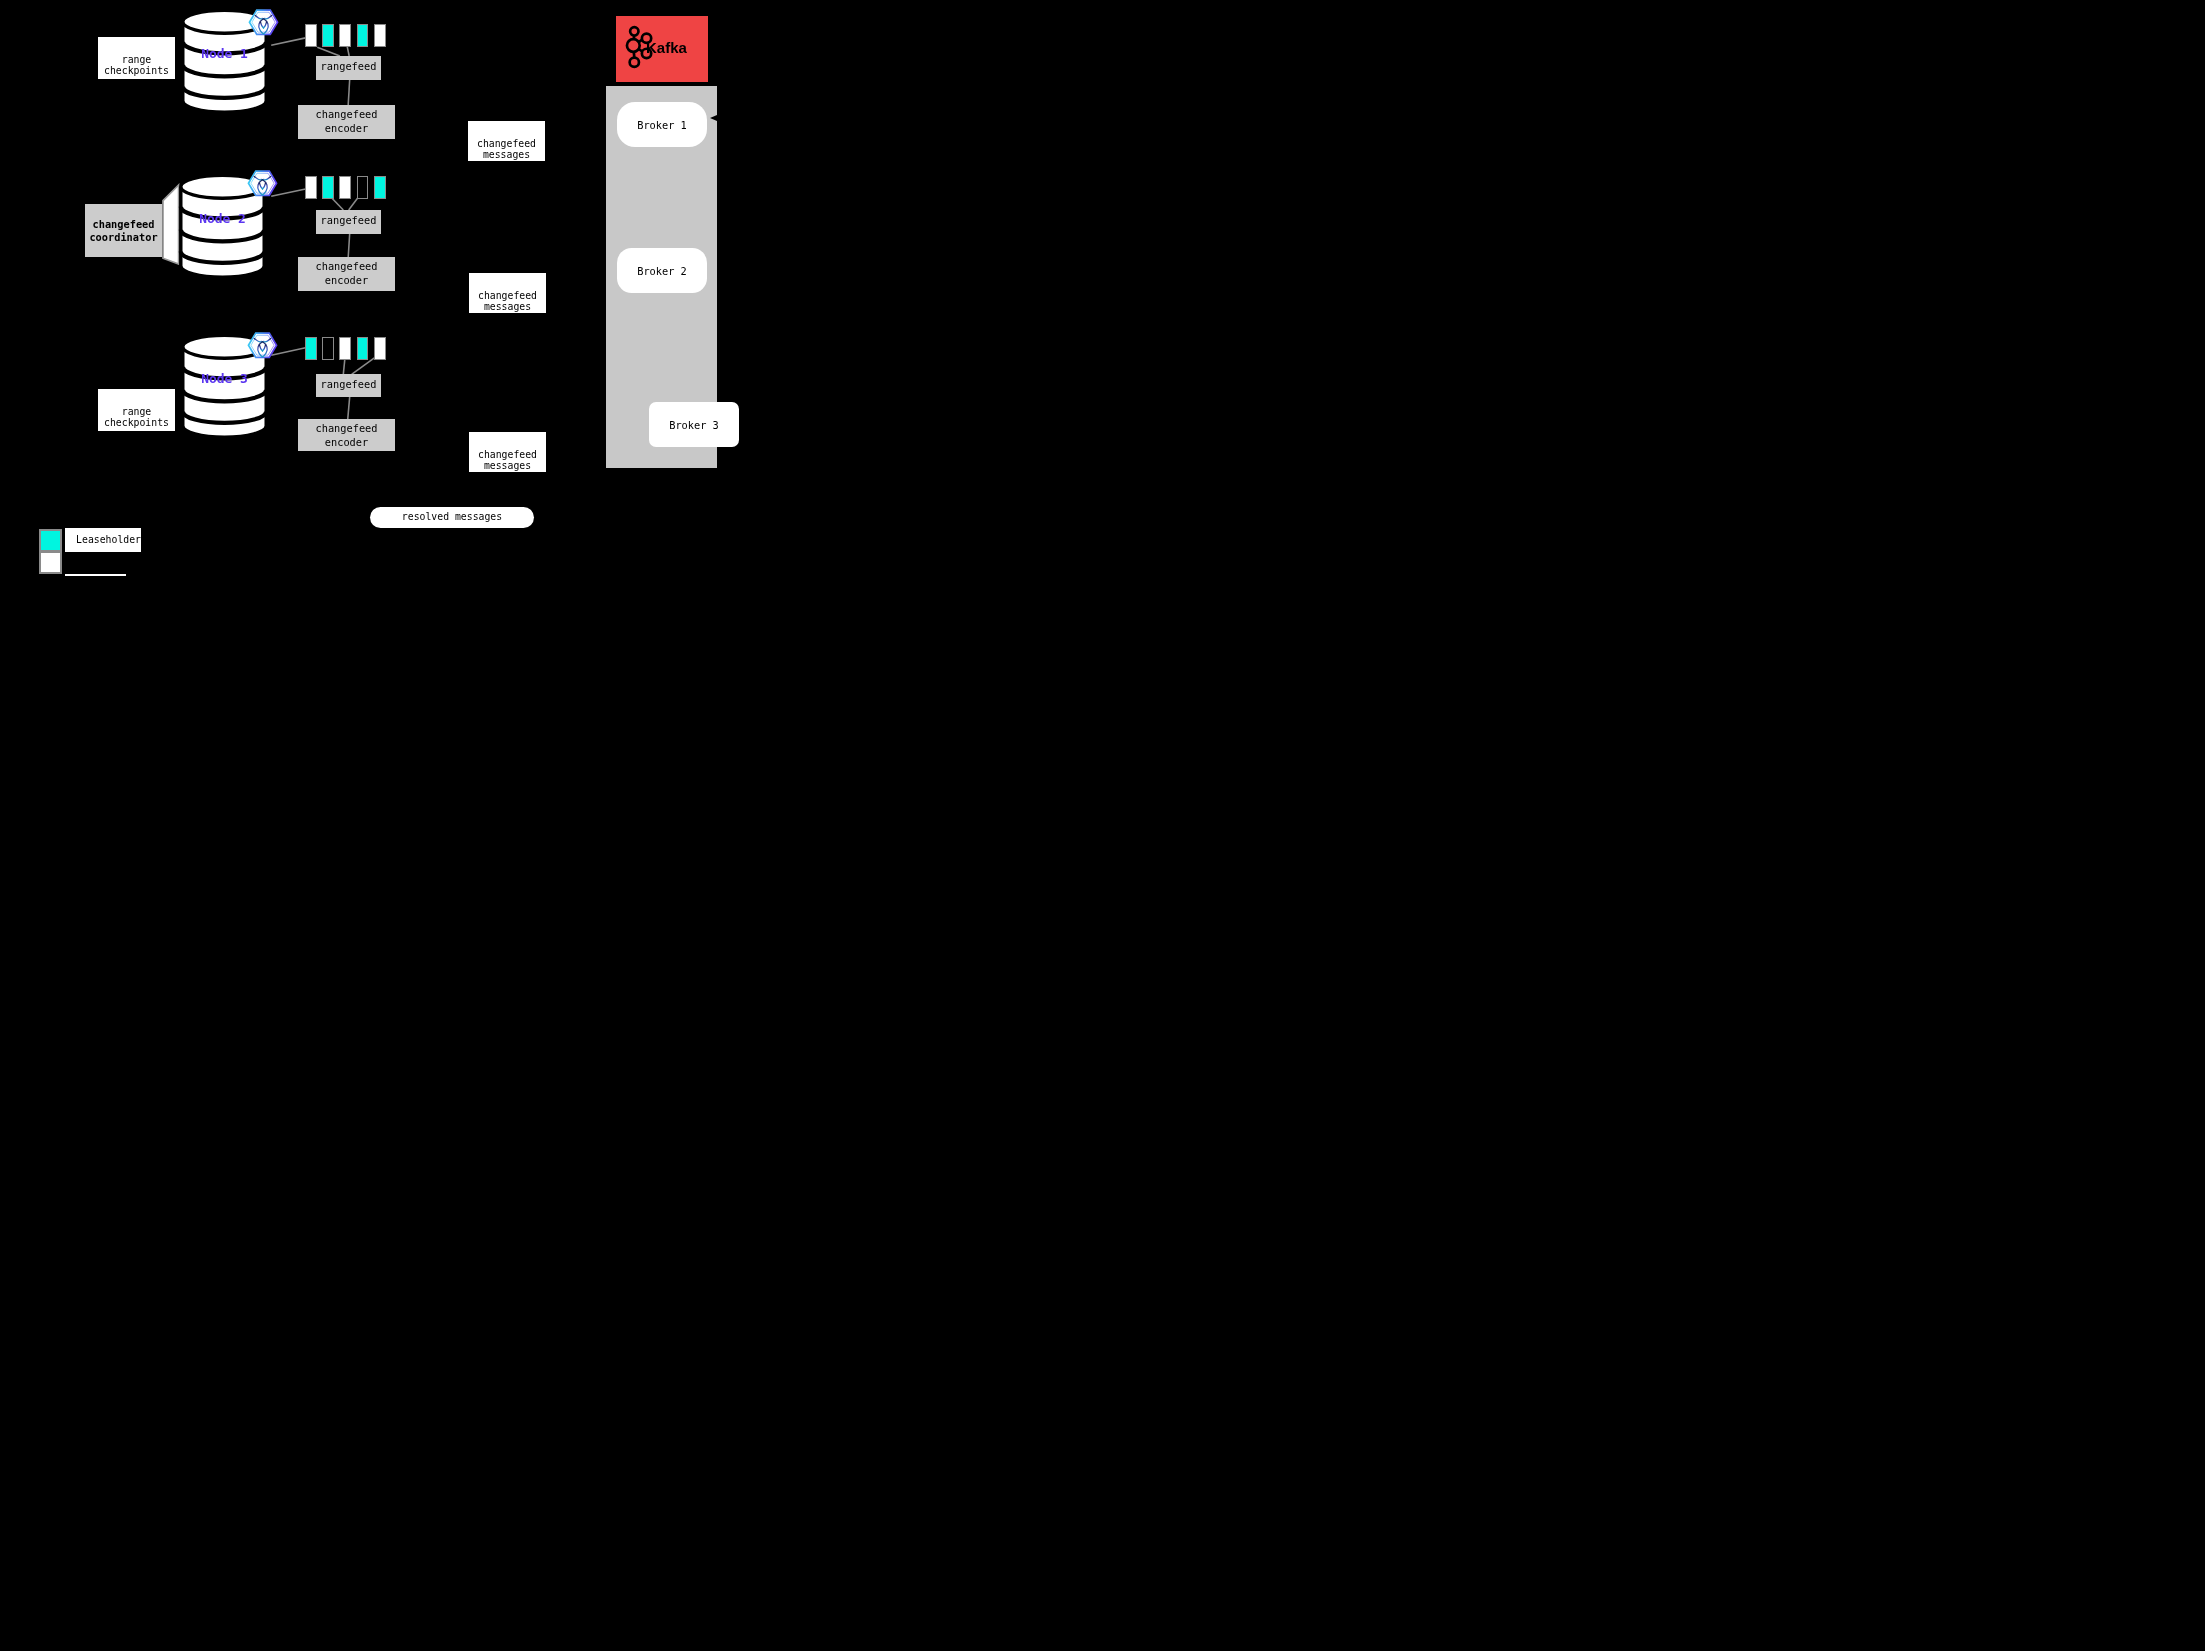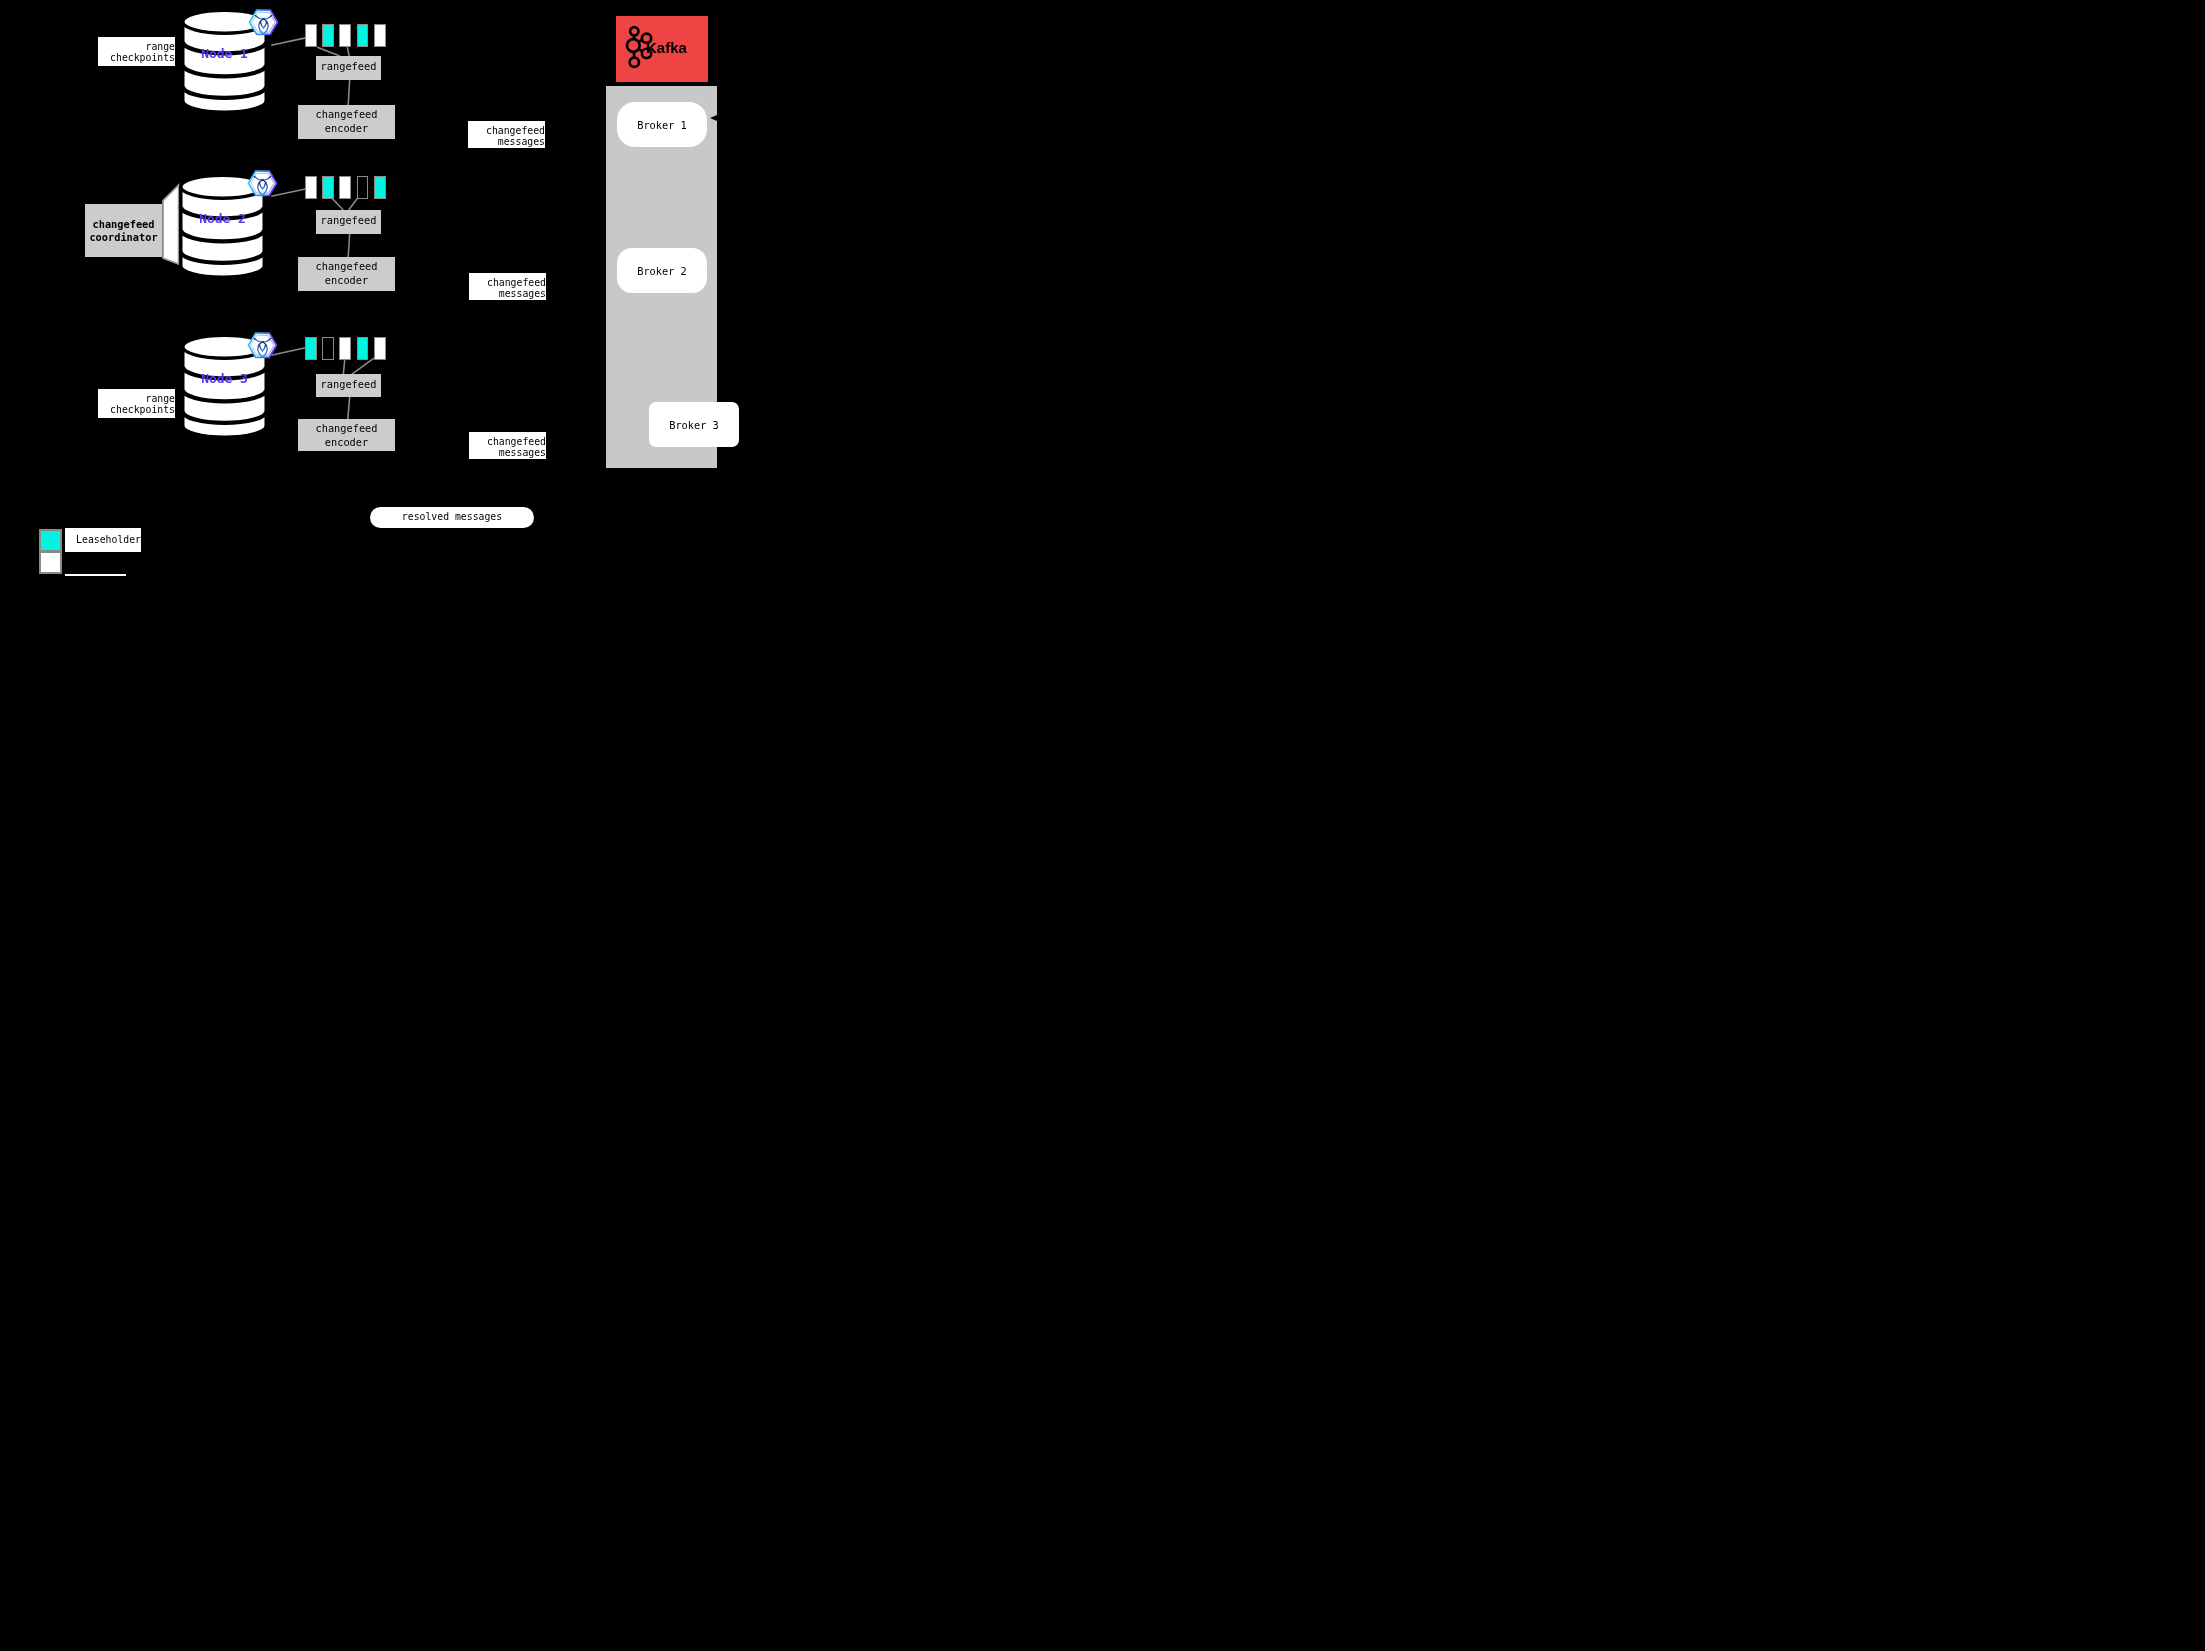--- a/index.html
+++ b/index.html
@@ -1,21 +1,21 @@
 <!DOCTYPE html>
 <html style="font-size:7.8px"><head>
 <meta charset="utf-8">
 <style>
   html,body{margin:0;padding:0;background:#000;}
   #canvas{position:relative;width:769px;height:576px;background:var(--background,#000);overflow:hidden;
           font-family:"DejaVu Sans Mono","Liberation Mono",monospace;}
   .abs{position:absolute;}
   
-  .white-label{background:#fff;color:#000;text-align:right;font-size:9.8px;line-height:11.3px;
-               padding-top:4px;overflow:hidden;z-index:4;}
+  .white-label{background:#fff;color:#000;text-align:center;font-size:9.8px;line-height:11.3px;
+               padding-top:17px;overflow:hidden;z-index:4;}
   
   .gray-box{background:var(--box-gray,#ccc);color:#000;text-align:center;z-index:4;}
   .rangefeed{font-size:10.3px;line-height:21.6px;}
   .encoder{font-size:10.3px;line-height:14.2px;padding-top:2px;}
   .coordinator{font-weight:bold;font-size:10.3px;line-height:13.2px;padding-top:13.7px;z-index:2;}
   
   .sq-row{display:flex;gap:5.4px;z-index:4;}
   .sq{width:11.8px;height:22.6px;border:1.5px solid var(--line-gray,#8a8a8a);box-sizing:border-box;}
   .sq.leaseholder{background:var(--leaseholder,#00F5E0);}
   .sq.replica{background:var(--replica,#fff);}

